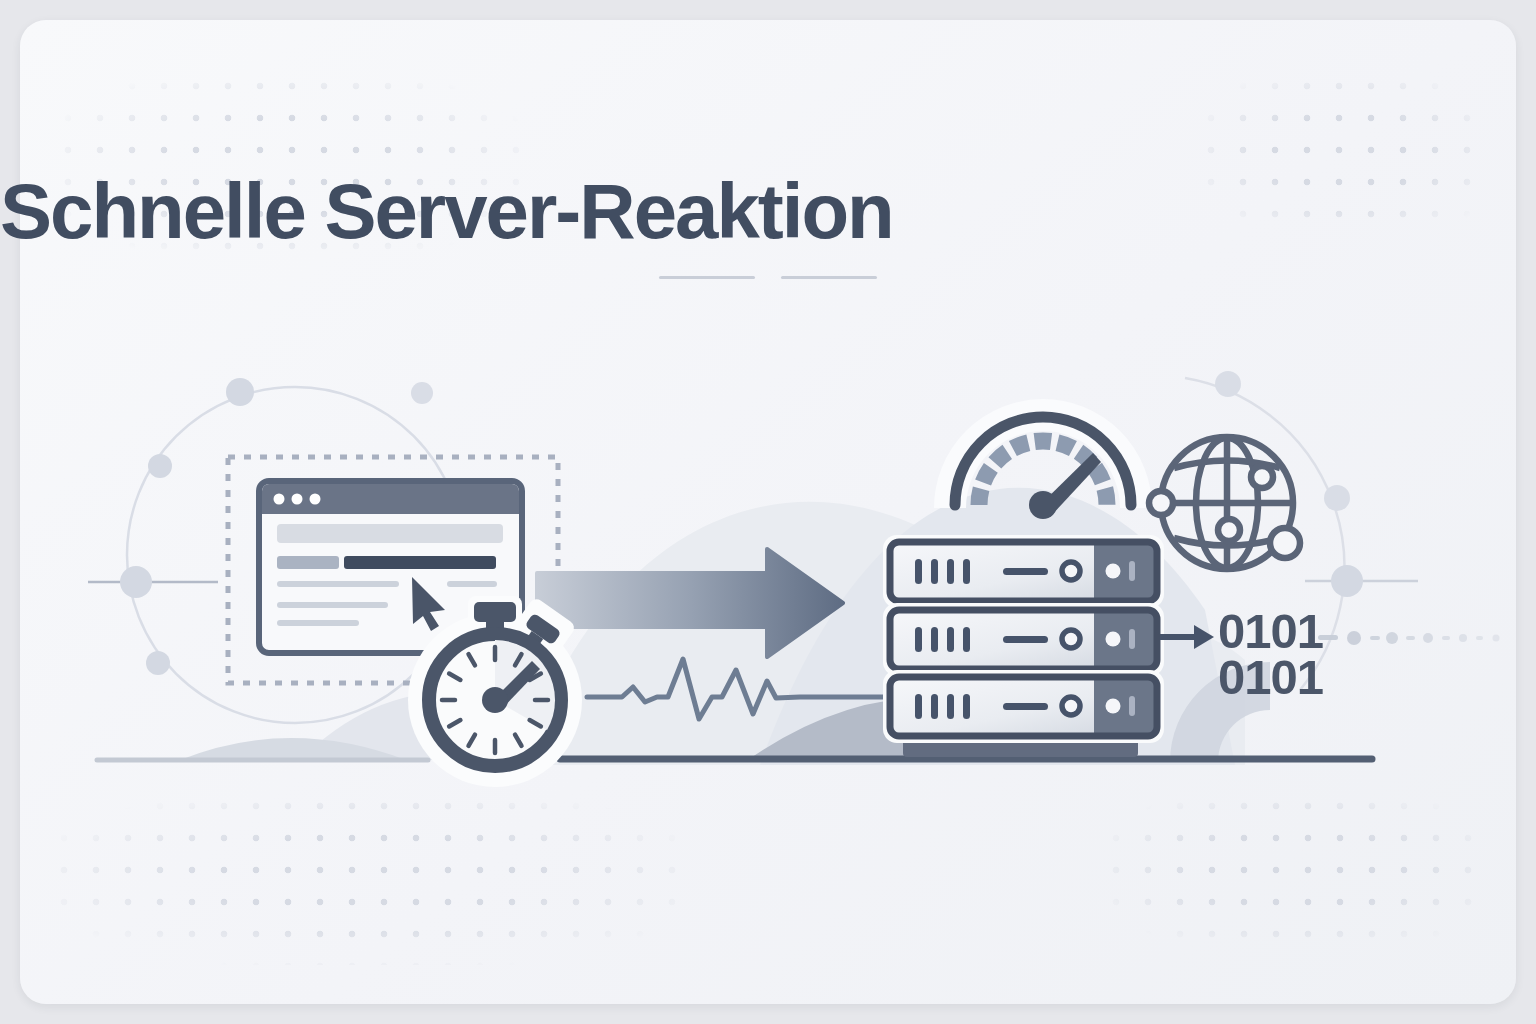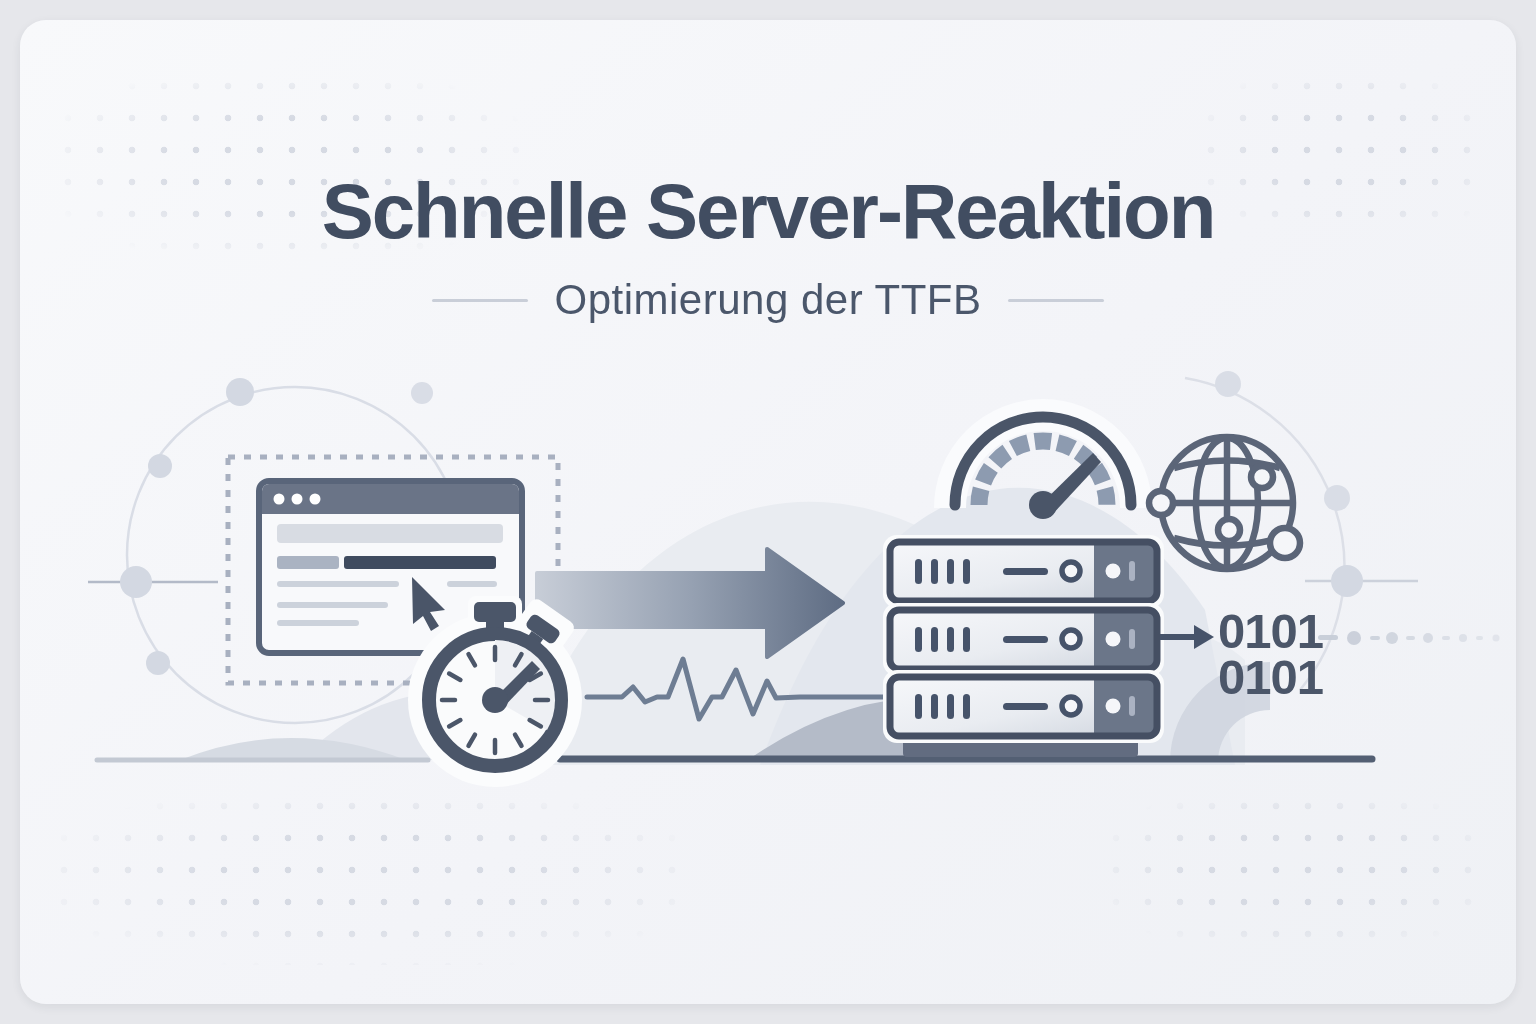--- a/index.html
+++ b/index.html
@@ -19,21 +19,21 @@
     background-image:radial-gradient(circle,#d6dae3 3.1px,rgba(214,218,227,0) 3.6px);
     background-size:32px 32px;
     -webkit-mask-image:radial-gradient(ellipse at center,#000 35%,transparent 78%);
             mask-image:radial-gradient(ellipse at center,#000 35%,transparent 78%);
   }
   .dots.tl{left:52px;top:70px;width:470px;height:190px;}
   .dots.tr{left:1195px;top:70px;width:300px;height:170px;}
   .dots.bl{left:48px;top:790px;width:640px;height:175px;}
   .dots.br{left:1100px;top:790px;width:395px;height:160px;}
   .title{
-    position:absolute;left:0;top:166px;width:100%;text-align:center;
+    position:absolute;left:0;top:166px;width:100%;
     font-size:78px;font-weight:bold;letter-spacing:-2px;color:#414d61;
   }
   .subrow{
     position:absolute;left:0;top:276px;width:100%;
     display:flex;align-items:center;justify-content:center;gap:26px;
   }
   .subline{width:96px;height:3px;border-radius:2px;background:#c9ced8;}
   .subtitle{
     font-size:42px;font-weight:normal;letter-spacing:.5px;color:#4b576b;
   }
@@ -49,21 +49,20 @@
 <div class="card"></div>
 
 <div class="dots tl"></div>
 <div class="dots tr"></div>
 <div class="dots bl"></div>
 <div class="dots br"></div>
 
 <div class="title">Schnelle Server-Reaktion</div>
 <div class="subrow">
   <span class="subline"></span>
-  <span class="subtitle">Optimierung der TTFB</span>
   <span class="subline"></span>
 </div>
 
 <svg class="scene" viewBox="0 0 1536 1024">
   <defs>
     <linearGradient id="arrowGrad" x1="537" y1="600" x2="845" y2="600" gradientUnits="userSpaceOnUse">
       <stop offset="0" stop-color="#c7cdd7"></stop>
       <stop offset="0.5" stop-color="#96a1b2"></stop>
       <stop offset="1" stop-color="#5e6c83"></stop>
     </linearGradient>

